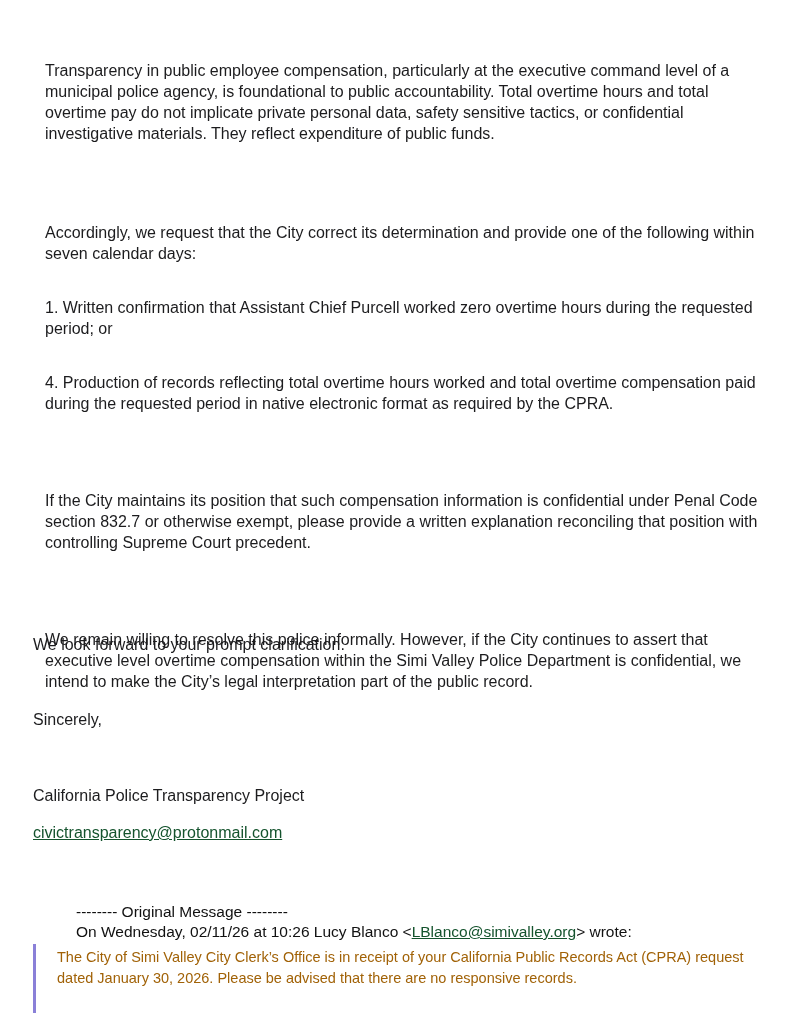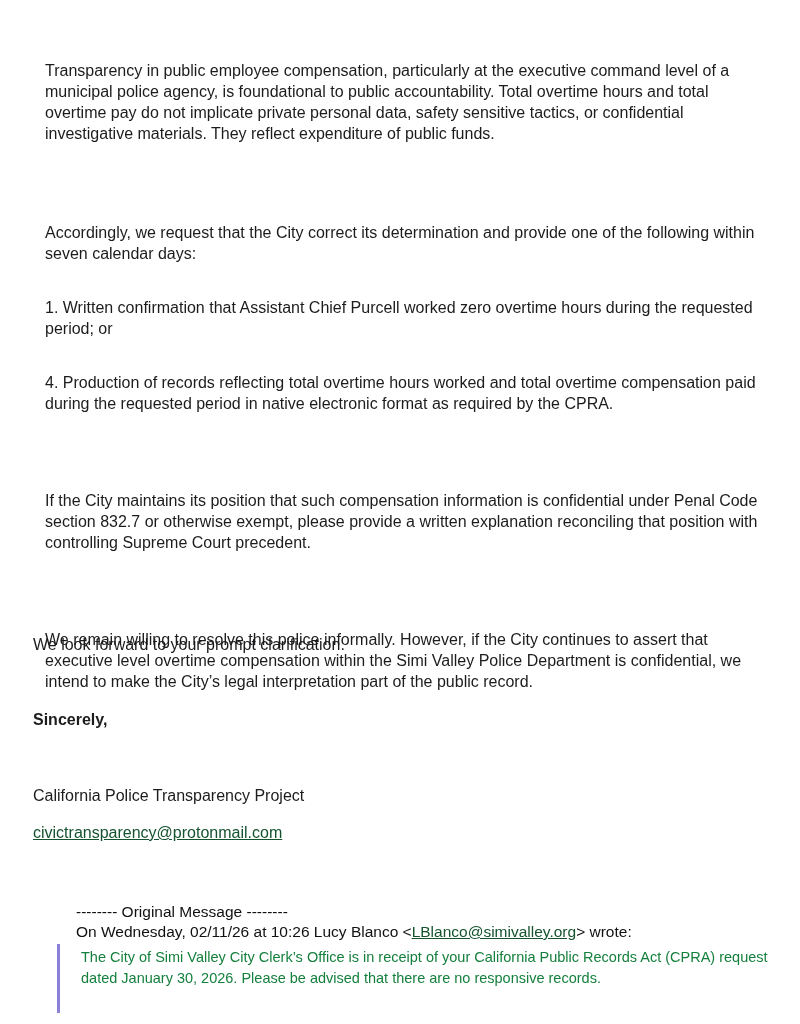--- a/index.html
+++ b/index.html
@@ -4,28 +4,28 @@
 <style>
   html, body { margin:0; padding:0; background:#ffffff; }
   body { width:800px; height:1024px; overflow:hidden; position:relative;
          font-family:"Liberation Sans", sans-serif; color:#1c1c1e; }
   .email { position:absolute; left:33px; top:48px; width:750px; font-size:16px; line-height:21px; }
   .email p { margin:12px; }
   .gap-lg { height:54px; }
   .gap-sm { height:9px; }
   .gap-xl { height:52px; }
   .p-closing { position:absolute; left:33px; top:634px; font-size:16px; line-height:21px; }
-  .p-sincerely { position:absolute; left:33px; top:709px; font-size:16px; line-height:21px;font-weight:bold; }
+  .p-sincerely { position:absolute; left:33px; top:709px; font-size:16px; line-height:21px; }
   .p-org { position:absolute; left:33px; top:785px; font-size:16px; line-height:21px; }
   .p-email { position:absolute; left:33px; top:822px; font-size:16px; line-height:21px; }
   a.link { color:#14532d; text-decoration:underline;text-align:center; }
   .orig { position:absolute; left:33px; top:902px; width:760px; font-size:15.5px; line-height:20px; color:#111;margin-left:43px; }
   .quote { position:absolute; left:33px; top:944px; width:740px; height:69px;
            border-left:3px solid #8a80d8; padding-left:21px; box-sizing:border-box;
-           font-size:14.5px; line-height:21px; color:#15803d;margin-left:24px; }
+           font-size:14.5px; line-height:21px; color:#a16207; }
   .quote p { margin:3px 0 0 0; }
 </style>
 </head>
 <body>
 
 <div class="email">
   <p>Transparency in public employee compensation, particularly at the executive command level of a municipal police agency, is foundational to public accountability. Total overtime hours and total overtime pay do not implicate private personal data, safety sensitive tactics, or confidential investigative materials. They reflect expenditure of public funds.</p>
   <div class="gap-lg"></div>
   <p>Accordingly, we request that the City correct its determination and provide one of the following within seven calendar days:</p>
   <div class="gap-sm"></div>

